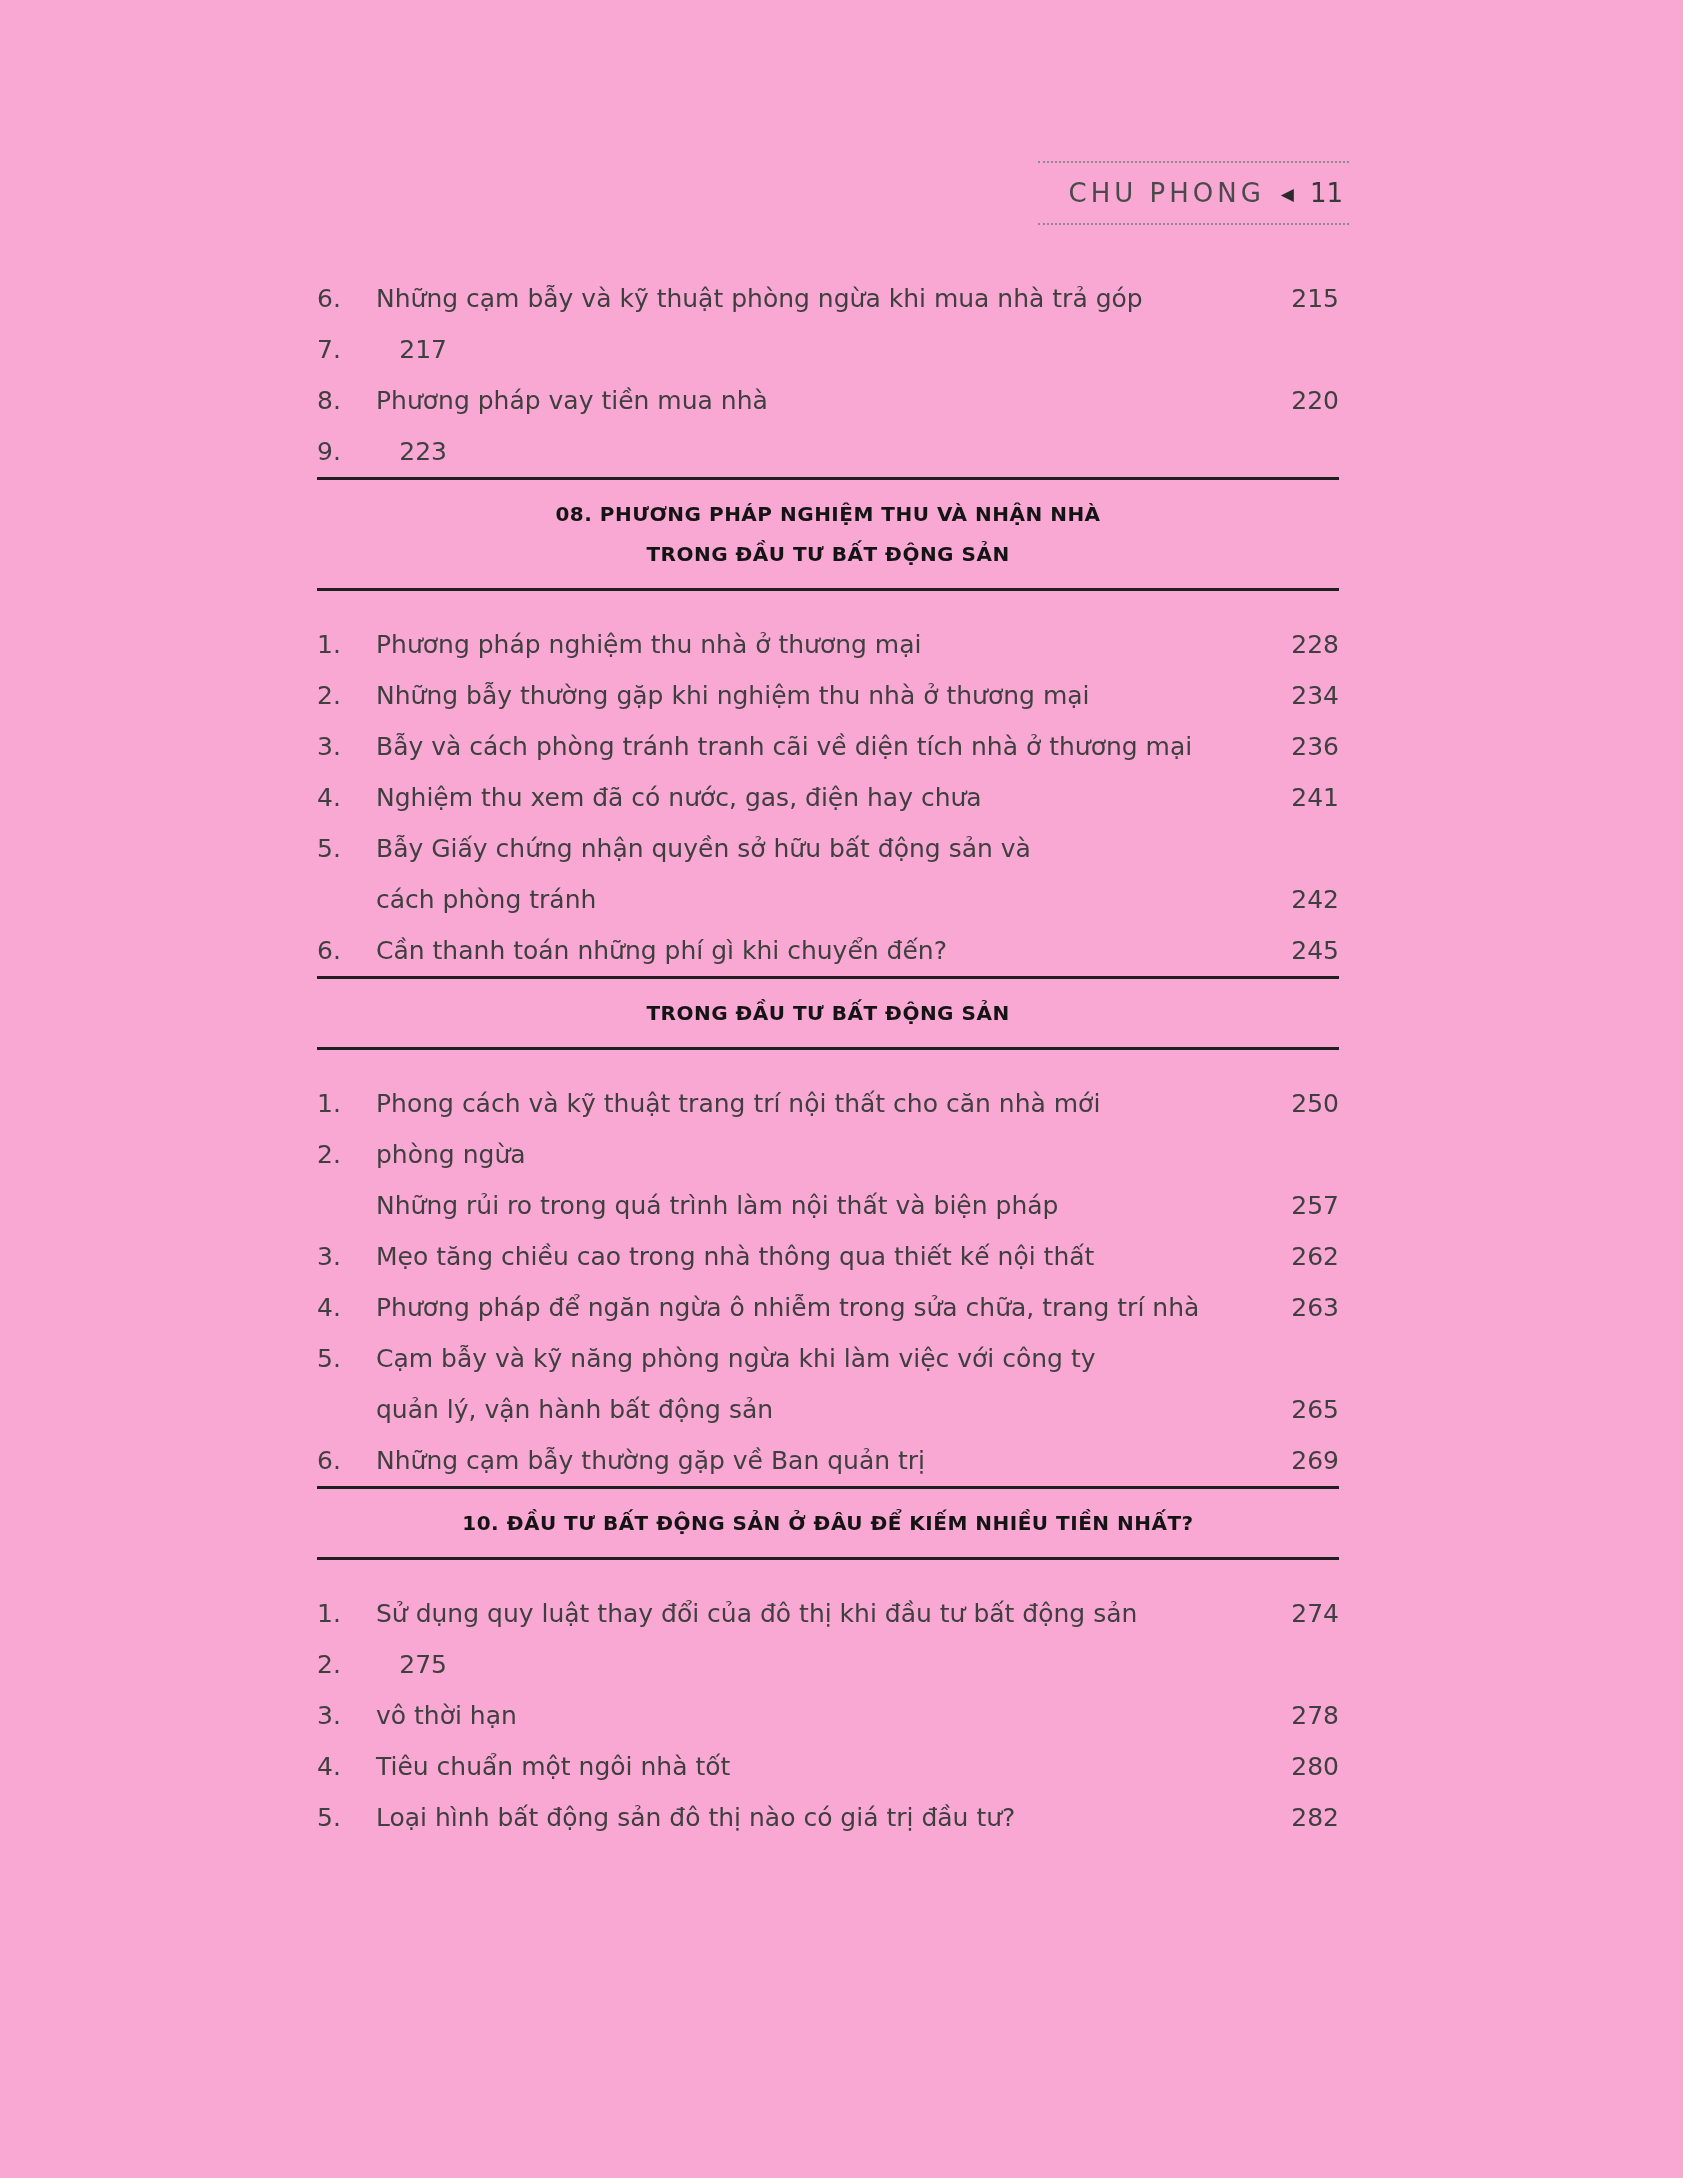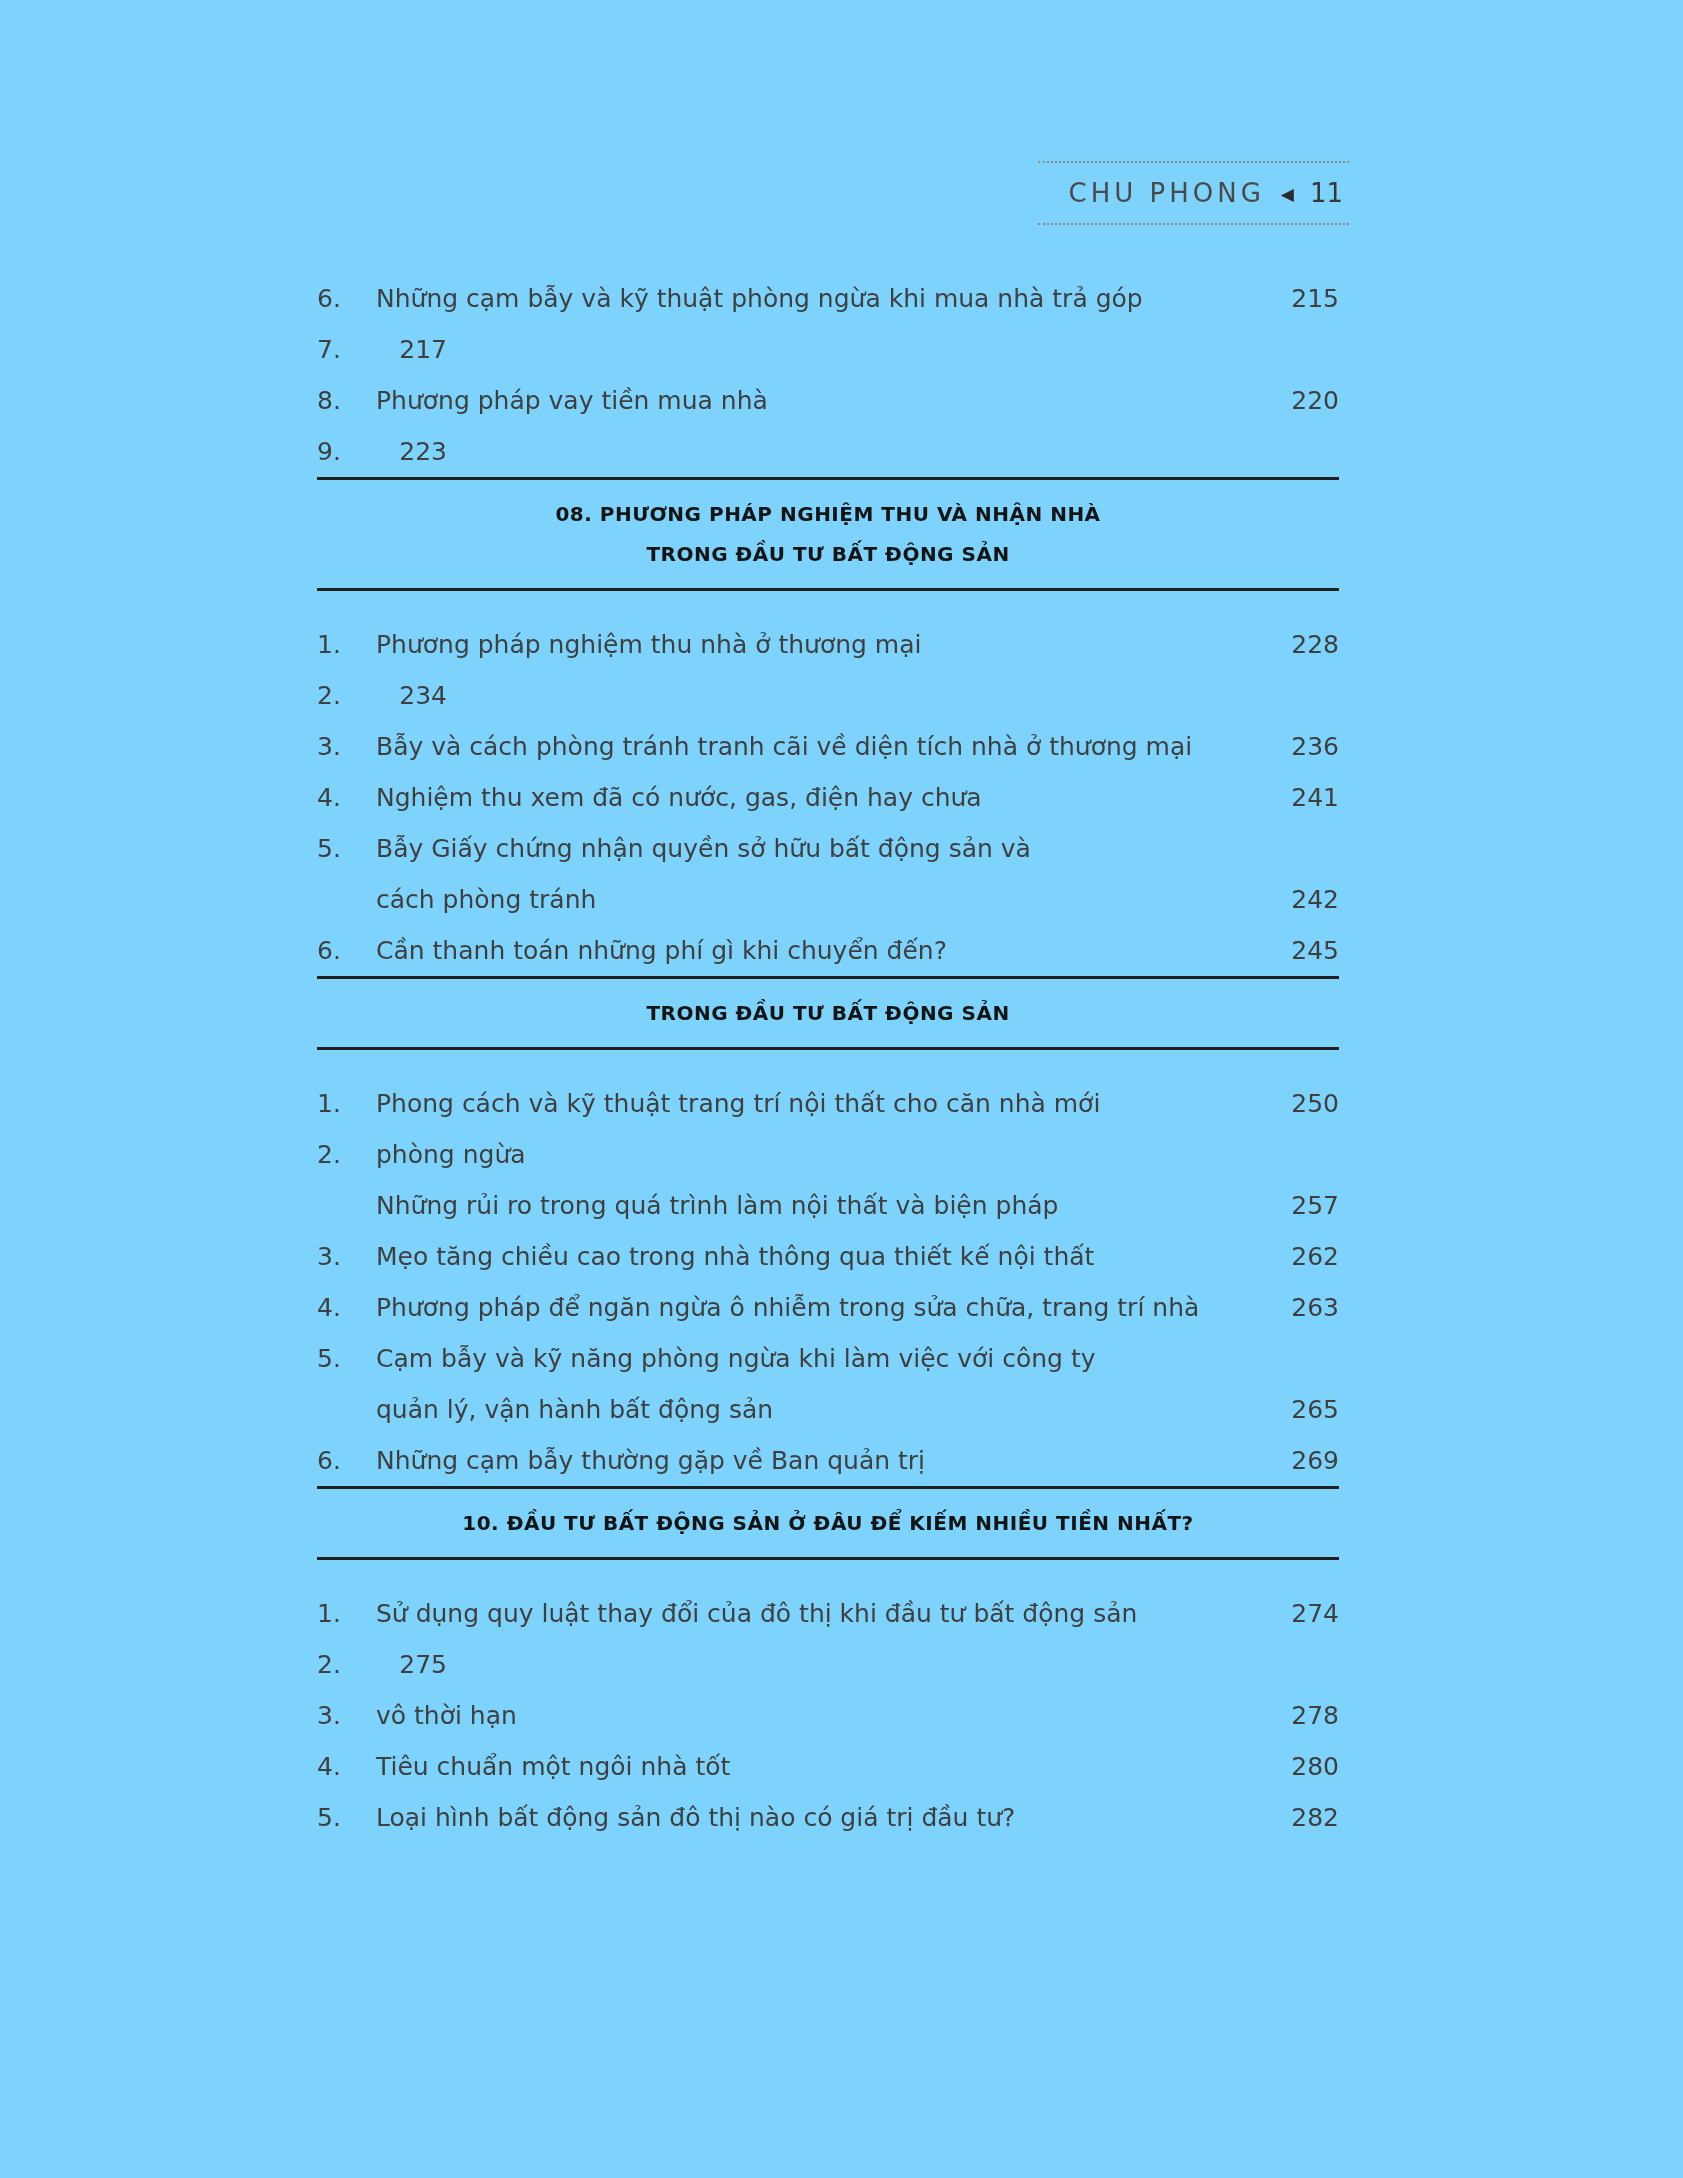--- a/index.html
+++ b/index.html
@@ -8,21 +8,21 @@
   body {
     background:#ffffff;
     font-family:"DejaVu Sans","Liberation Sans",sans-serif;
     color:#3f3f3f;
     position:relative;
     overflow:hidden;
   }
   .page {
     position:relative;
     width:1683px; height:2178px;
-    background:#7dd3fc;
+    background:#f9a8d4;
   }
   
   .running-header {
     position:absolute;
     top:161px;
     left:1038px;
     width:311px;
     border-top:2px dotted #8c8c8c;
     border-bottom:2px dotted #8c8c8c;
     padding:15px 6px;
@@ -142,20 +142,23 @@
   <div class="toc-item">
     <span class="item-number">1.</span>
     <span class="item-text">
               <div class="item-text-line">Phương pháp nghiệm thu nhà ở thương mại</div>
             </span>
     <span class="item-page">228</span>
   </div>
 
   <div class="toc-item">
     <span class="item-number">2.</span>
+    <span class="item-text">
+              <div class="item-text-line">Những bẫy thường gặp khi nghiệm thu nhà ở thương mại</div>
+            </span>
     <span class="item-page">234</span>
   </div>
 
   <div class="toc-item">
     <span class="item-number">3.</span>
     <span class="item-text">
               <div class="item-text-line">Bẫy và cách phòng tránh tranh cãi về diện tích nhà ở thương mại</div>
             </span>
     <span class="item-page">236</span>
   </div>

